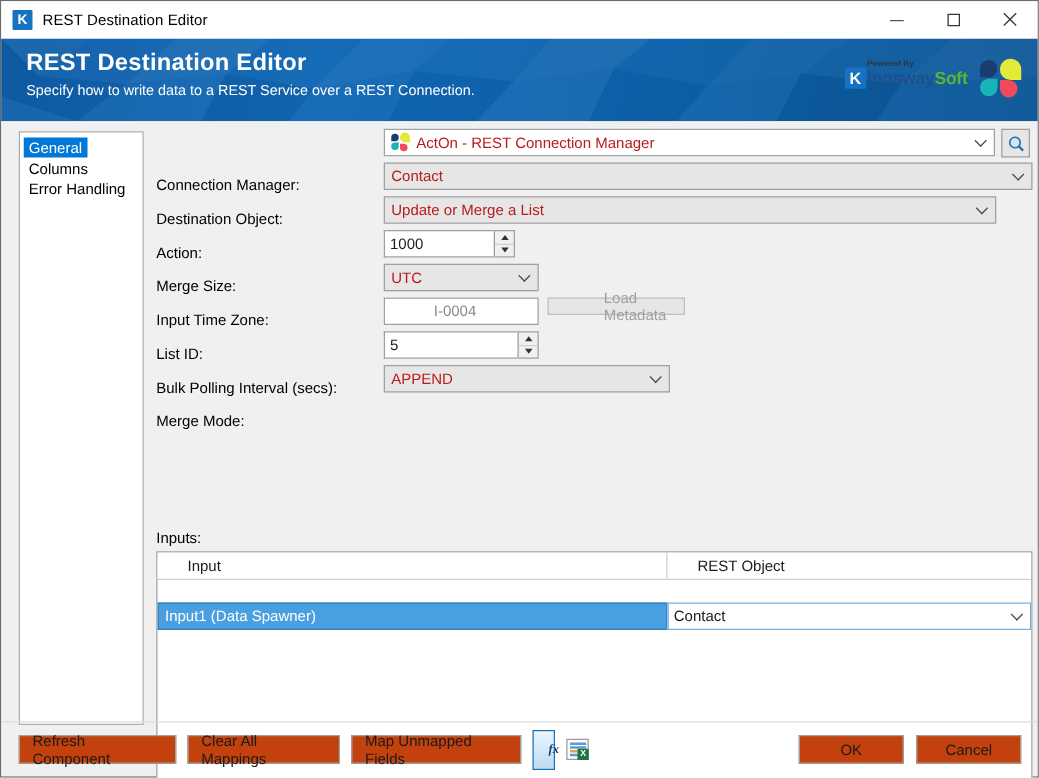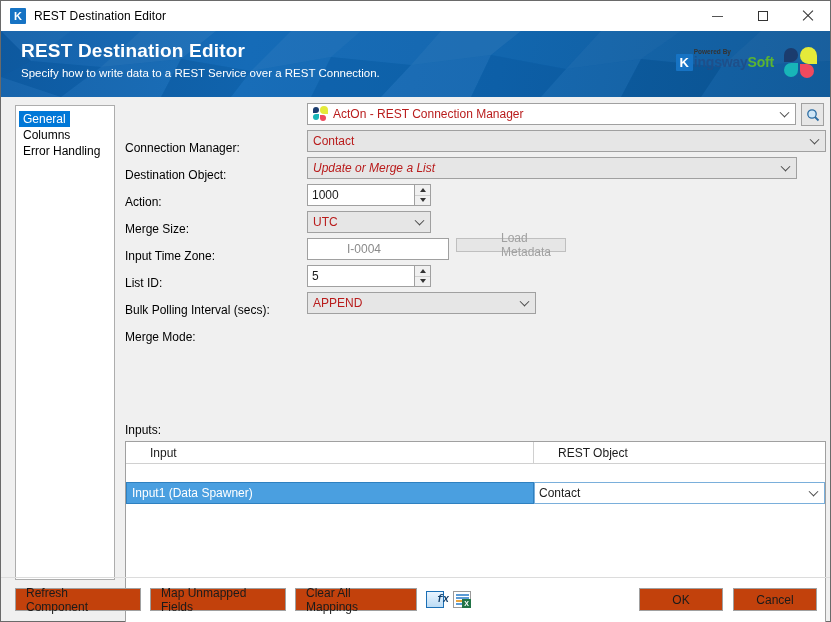--- a/index.html
+++ b/index.html
@@ -234,26 +234,26 @@
   .footer-right { position: absolute; right: 13px; top: 10px; display: flex; gap: 10px; }
   .fbtn {
     height: 23px; border: 1px solid #a0a0a0; background:#c2410c;
     font-size: 12px; color:#1b1b1b;
     display:flex; align-items:center; justify-content:center;
     padding: 0 10px;
   }
   .fbtn.wide { width: 84px; }
   .icon-btn { width: 18px; height: 18px; display:flex; align-items:center; justify-content:center; }
   .fx-icon {
-    width: 18px; height: 17px;
+    width: 18px; height: 32px;
     background: linear-gradient(180deg,#eaf5ff 0%,#bcdcf5 100%);
     border: 1px solid #1b6fb5;
     font-size: 10px; font-style: italic; font-weight: bold;
     color: #14406b; display:flex; align-items:center; justify-content:center;
-    font-family: Liberation Mono, monospace;
+    font-family: Liberation Serif, serif;
     padding-left: 16px;
   }
   .sheet-icon { position: relative; width: 18px; height: 17px; border: 1px solid #9a9a9a; background:#fff; }
   .sheet-icon .bar { position:absolute; left:2px; height:2px; background:#5b9bd5; width:13px;}
   .sheet-icon .bar.b1{top:2px;} .sheet-icon .bar.b2{top:5px;}
   .sheet-icon .bar.b3{top:8px; background:#e8a33d;} .sheet-icon .bar.b4{top:11px;}
   .sheet-icon .x {
     position:absolute; right:-1px; bottom:-1px; width:9px;height:9px;
     background:#217346; color:#fff; font-size:7px; font-weight:bold;
     line-height:9px; text-align:center;
@@ -363,31 +363,31 @@
         <div class="ctl" style="width:519px;">
           <div class="combo">
             <span>Contact</span>
             <span class="chev"></span>
           </div>
         </div>
       </div>
 
       <div class="row">
         <div class="lbl">Action:</div>
-        <div class="ctl" style="width:490px;font-style:italic;">
+        <div class="ctl" style="width:490px;">
           <div class="combo">
             <span>Update or Merge a List</span>
             <span class="chev"></span>
           </div>
         </div>
       </div>
 
       <div class="row">
         <div class="lbl">Merge Size:</div>
-        <div class="ctl" style="width:124px;">
+        <div class="ctl" style="width:105px;">
           <div class="spin">
             <div class="textbox">1000</div>
             <div class="spin-btns">
               <div>
                   <span class="ar-up"></span>
                 </div>
               <div>
                   <span class="ar-dn"></span>
                 </div>
             </div>
@@ -401,21 +401,21 @@
           <div class="combo">
             <span>UTC</span>
             <span class="chev"></span>
           </div>
         </div>
       </div>
 
       <div class="row">
         <div class="lbl">List ID:</div>
         <div class="ctl" style="display:flex; gap:7px;">
-          <div class="textbox placeholder" style="width:142px;padding-left:39px;">I-0004</div>
+          <div class="textbox placeholder" style="width:124px;padding-left:39px;">I-0004</div>
           <div class="btn disabled" style="width:110px;">Load Metadata</div>
         </div>
       </div>
 
       <div class="row">
         <div class="lbl">Bulk Polling Interval (secs):</div>
         <div class="ctl" style="width:124px;">
           <div class="spin">
             <div class="textbox">5</div>
             <div class="spin-btns">
@@ -455,22 +455,22 @@
             <span>Contact</span>
             <span class="chev"></span>
           </div>
         </div>
       </div>
     </div>
 
     <div class="footer">
       <div class="footer-left">
         <div class="fbtn" style="width:126px;">Refresh Component</div>
+        <div class="fbtn" style="width:122px;">Clear All Mappings</div>
         <div class="fbtn" style="width:136px;">Map Unmapped Fields</div>
-        <div class="fbtn" style="width:122px;">Clear All Mappings</div>
         <div class="icon-btn">
           <div class="fx-icon">fx</div>
         </div>
         <div class="icon-btn">
           <div class="sheet-icon">
             <span class="bar b1"></span>
               <span class="bar b2"></span>
               <span class="bar b3"></span>
               <span class="bar b4"></span>
             <span class="x">X</span>

